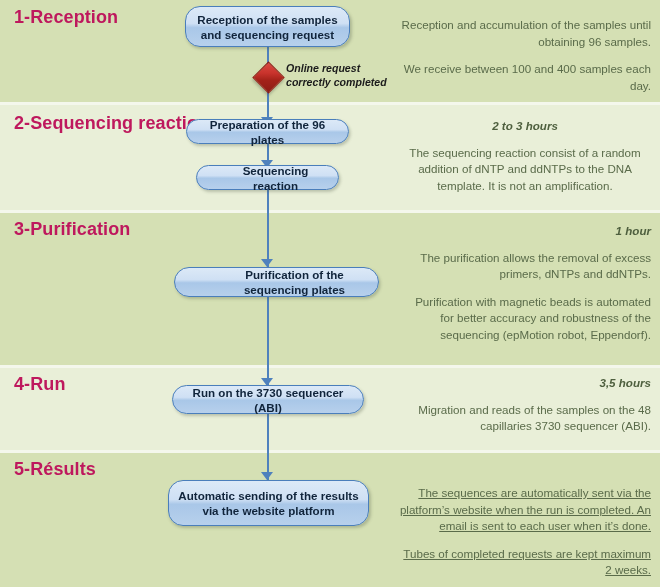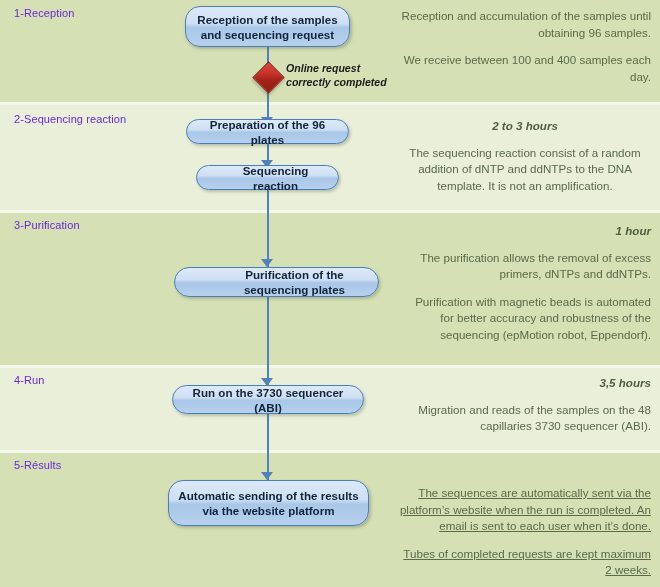--- a/index.html
+++ b/index.html
@@ -32,23 +32,23 @@
     position: absolute;
     left: 0;
     width: 660px;
     height: 3px;
     background: #f4f7ec;
   }
   
   .stage-label {
     position: absolute;
     left: 14px;
-    font-size: 11px;
-    font-weight: normal;
-    color: #6d28d9;
+    font-size: 18px;
+    font-weight: bold;
+    color: #be185d;
     letter-spacing: 0.1px;
     white-space: nowrap;
   }
   
   .desc-block {
     position: absolute;
     right: 9px;
     width: 252px;
     text-align: right;
     color: #5a6b4a;
@@ -184,21 +184,21 @@
 
   <div class="node" style="left:168px; top:480px; width:201px; height:46px;">
     <span>Automatic sending of the results via the website platform</span>
   </div>
 
   <div class="diamond-wrap" style="left:253px; top:62px;">
     <div class="diamond"></div>
   </div>
   <div class="diamond-label" style="left:286px; top:62px;">Online request correctly completed</div>
 
-  <div class="desc-block" style="top:8px;">
+  <div class="desc-block" style="top:17px;">
     <p class="desc-para">Reception and accumulation of the samples until obtaining 96 samples.</p>
     <p class="desc-para">We receive between  100  and 400  samples each day.</p>
   </div>
 
   <div class="desc-block" style="top:118px;text-align:center;">
     <p class="duration">2 to 3 hours</p>
     <p class="desc-para">The sequencing reaction consist of a random addition of dNTP and ddNTPs to the DNA template. It is not an amplification.</p>
   </div>
 
   <div class="desc-block" style="top:223px;">

